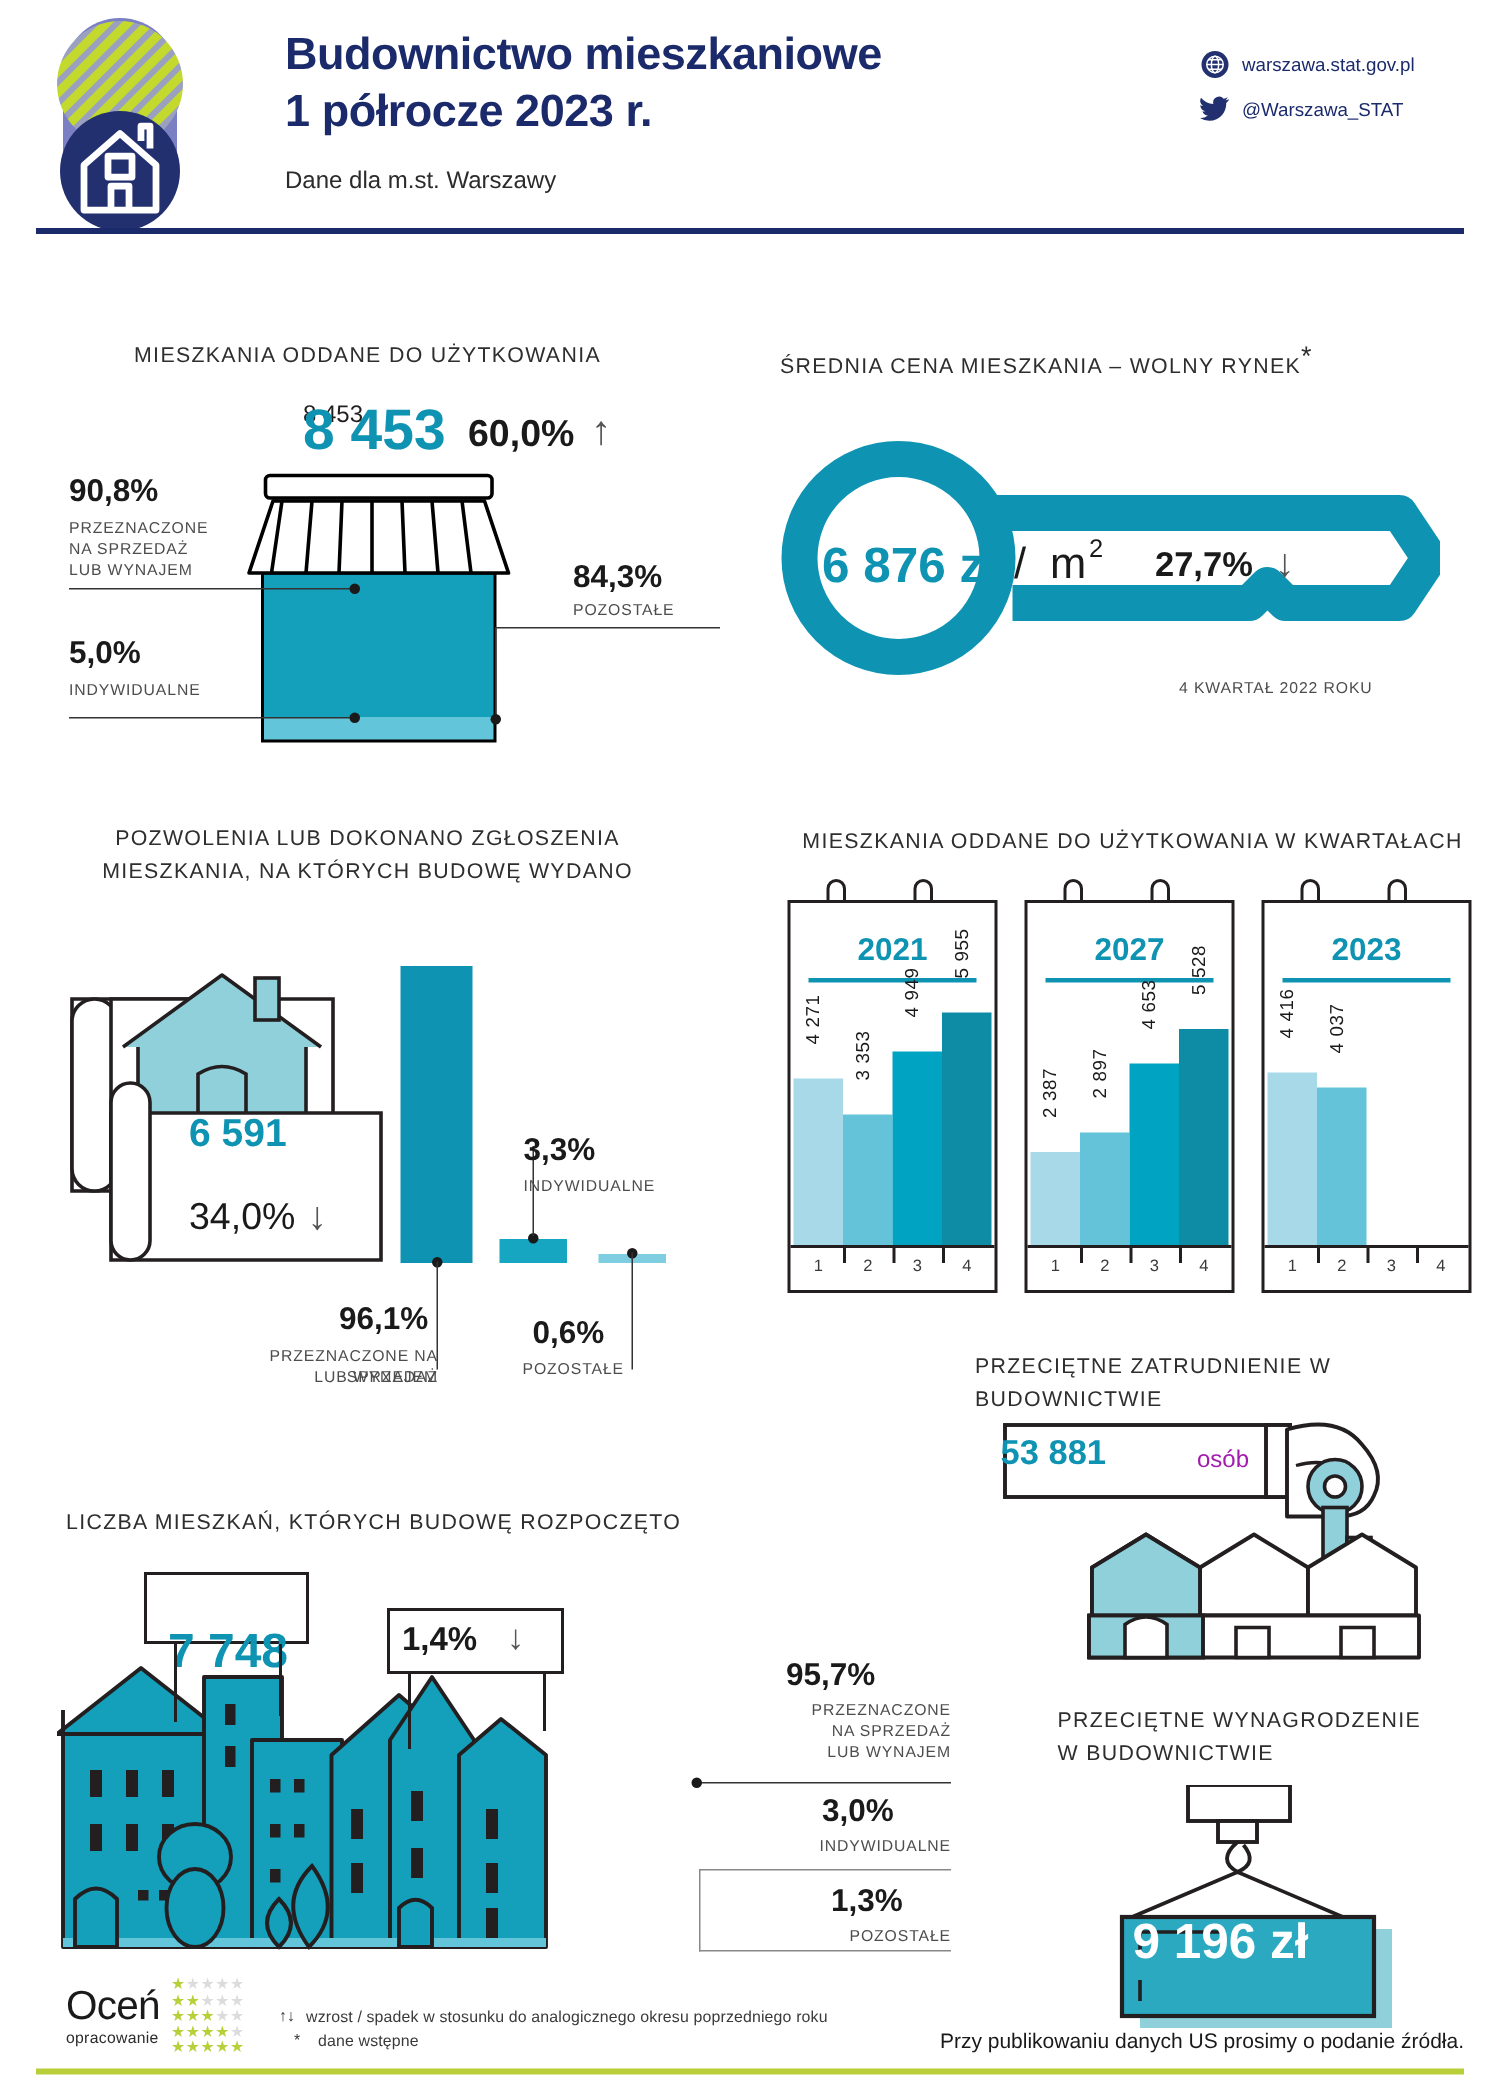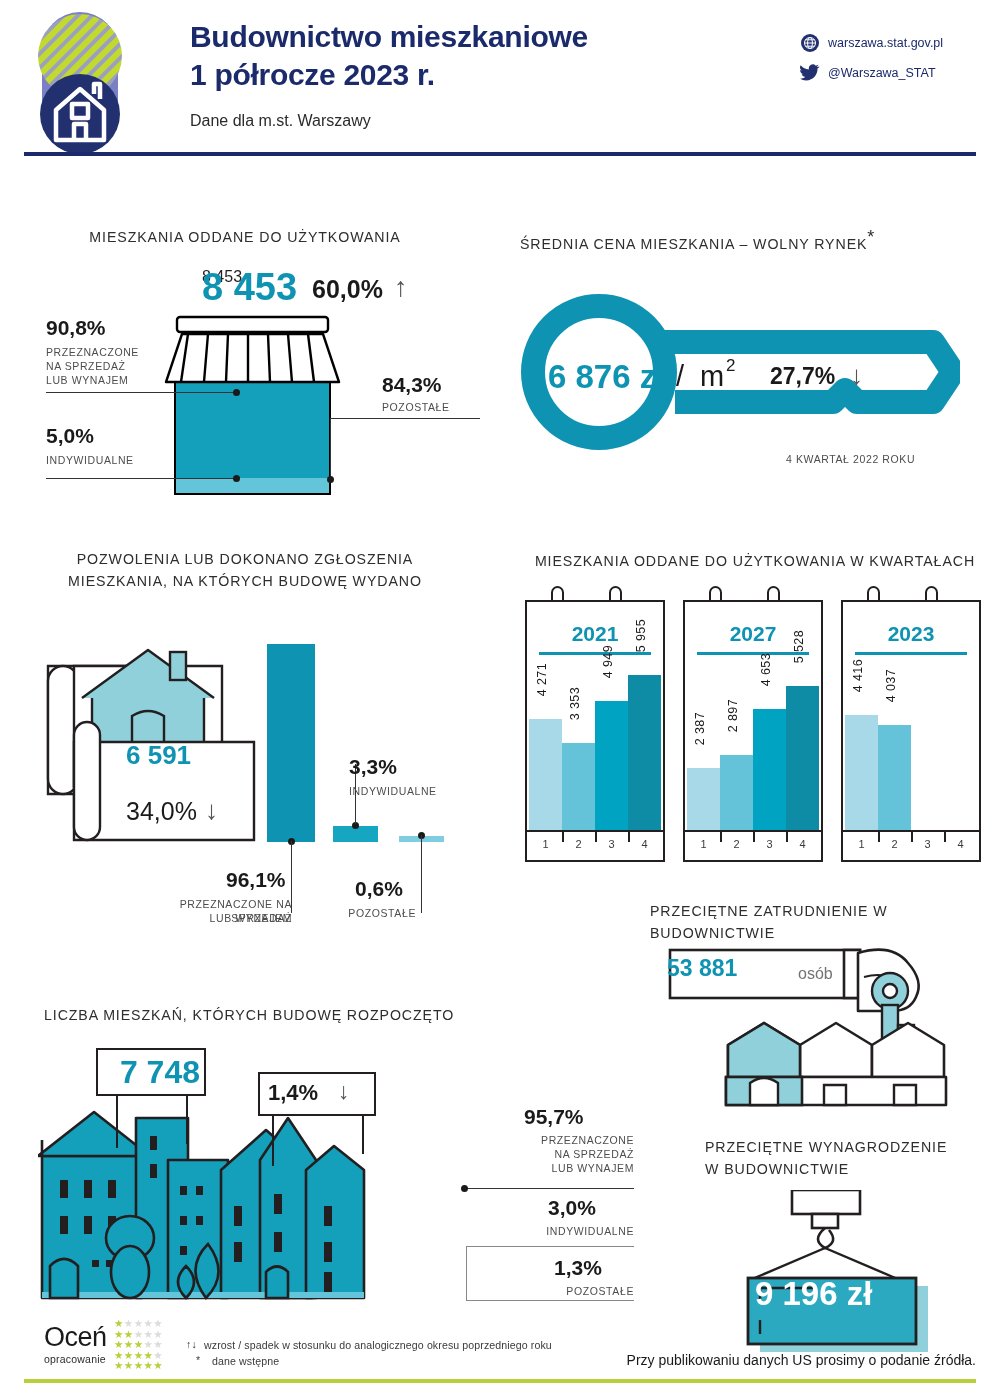--- a/index.html
+++ b/index.html
@@ -341,21 +341,21 @@
       <ellipse cx="92" cy="212" rx="19" ry="26"></ellipse>
       <path d="M228 238 L228 212 q11 -11 22 0 L250 238 Z"></path>
       <path d="M148 238 q-16 -16 0 -32 q16 16 0 32 Z"></path>
       <path d="M168 238 q-22 -30 2 -54 q22 30 -2 54 Z"></path>
     </g>
     <path d="M4 96 L4 80" stroke="#231f20" stroke-width="2.6"></path>
   </svg>
 </div>
 
 <div class="abs" style="left:96px; top:1048px; width:110px; height:48px; background:#fff; border:2.6px solid #231f20;"></div>
-<div class="abs bignum" style="left:104px; top:1054px; font-size:32px; width:96px; text-align:right;">7 748</div>
+<div class="abs bignum" style="left:104px; top:1082px; font-size:32px; width:96px; text-align:center;">7 748</div>
 <div class="lvert" style="left:116px; top:1096px; height:52px; background:#231f20; width:2px;"></div>
 <div class="lvert" style="left:186px; top:1096px; height:48px; background:#231f20; width:2px;"></div>
 
 <div class="abs" style="left:258px; top:1072px; width:118px; height:44px; background:#fff; border:2.6px solid #231f20;"></div>
 <div class="abs pct" style="left:268px; top:1080px; font-size:22px;">1,4%</div>
 <div class="abs" style="left:338px; top:1078px; font-size:23px; color:#555;">↓</div>
 <div class="lvert" style="left:272px; top:1116px; height:50px; background:#231f20; width:2px;"></div>
 <div class="lvert" style="left:362px; top:1116px; height:38px; background:#231f20; width:2px;"></div>
 
 <div class="abs pct" style="left:524px; top:1105px; font-size:21px;">95,7%</div>
@@ -403,21 +403,21 @@
     <rect x="58" y="142" width="76" height="28" fill="#8fd0db" stroke="#231f20" stroke-width="2.6"></rect>
     <g fill="#fff" stroke="#231f20" stroke-width="2.4">
       <path d="M82 170 L82 148 q14 -10 28 0 L110 170 Z"></path>
       <path d="M156 170 L156 150 h22 v20 Z"></path>
       <path d="M226 170 L226 150 h22 v20 Z"></path>
     </g>
   </svg>
 </div>
 
 <div class="abs bignum" style="left:667px; top:955px; font-size:23px;">53 881</div>
-<div class="abs" style="left:798px; top:965px; font-size:16px; color:#737373;">osób</div>
+<div class="abs" style="left:798px; top:965px; font-size:16px; color:#a21caf;">osób</div>
 
 <div class="sec-title" style="left:705px; top:1136px;">
   <div>PRZECIĘTNE WYNAGRODZENIE</div>
   <div>W BUDOWNICTWIE</div>
 </div>
 
 <div class="abs" style="left:720px; top:1190px;">
   <svg width="230" height="175" viewBox="0 0 230 175">
     <rect x="72" y="0" width="68" height="24" fill="#fff" stroke="#231f20" stroke-width="2.6"></rect>
     <rect x="92" y="24" width="26" height="14" fill="#fff" stroke="#231f20" stroke-width="2.6"></rect>

